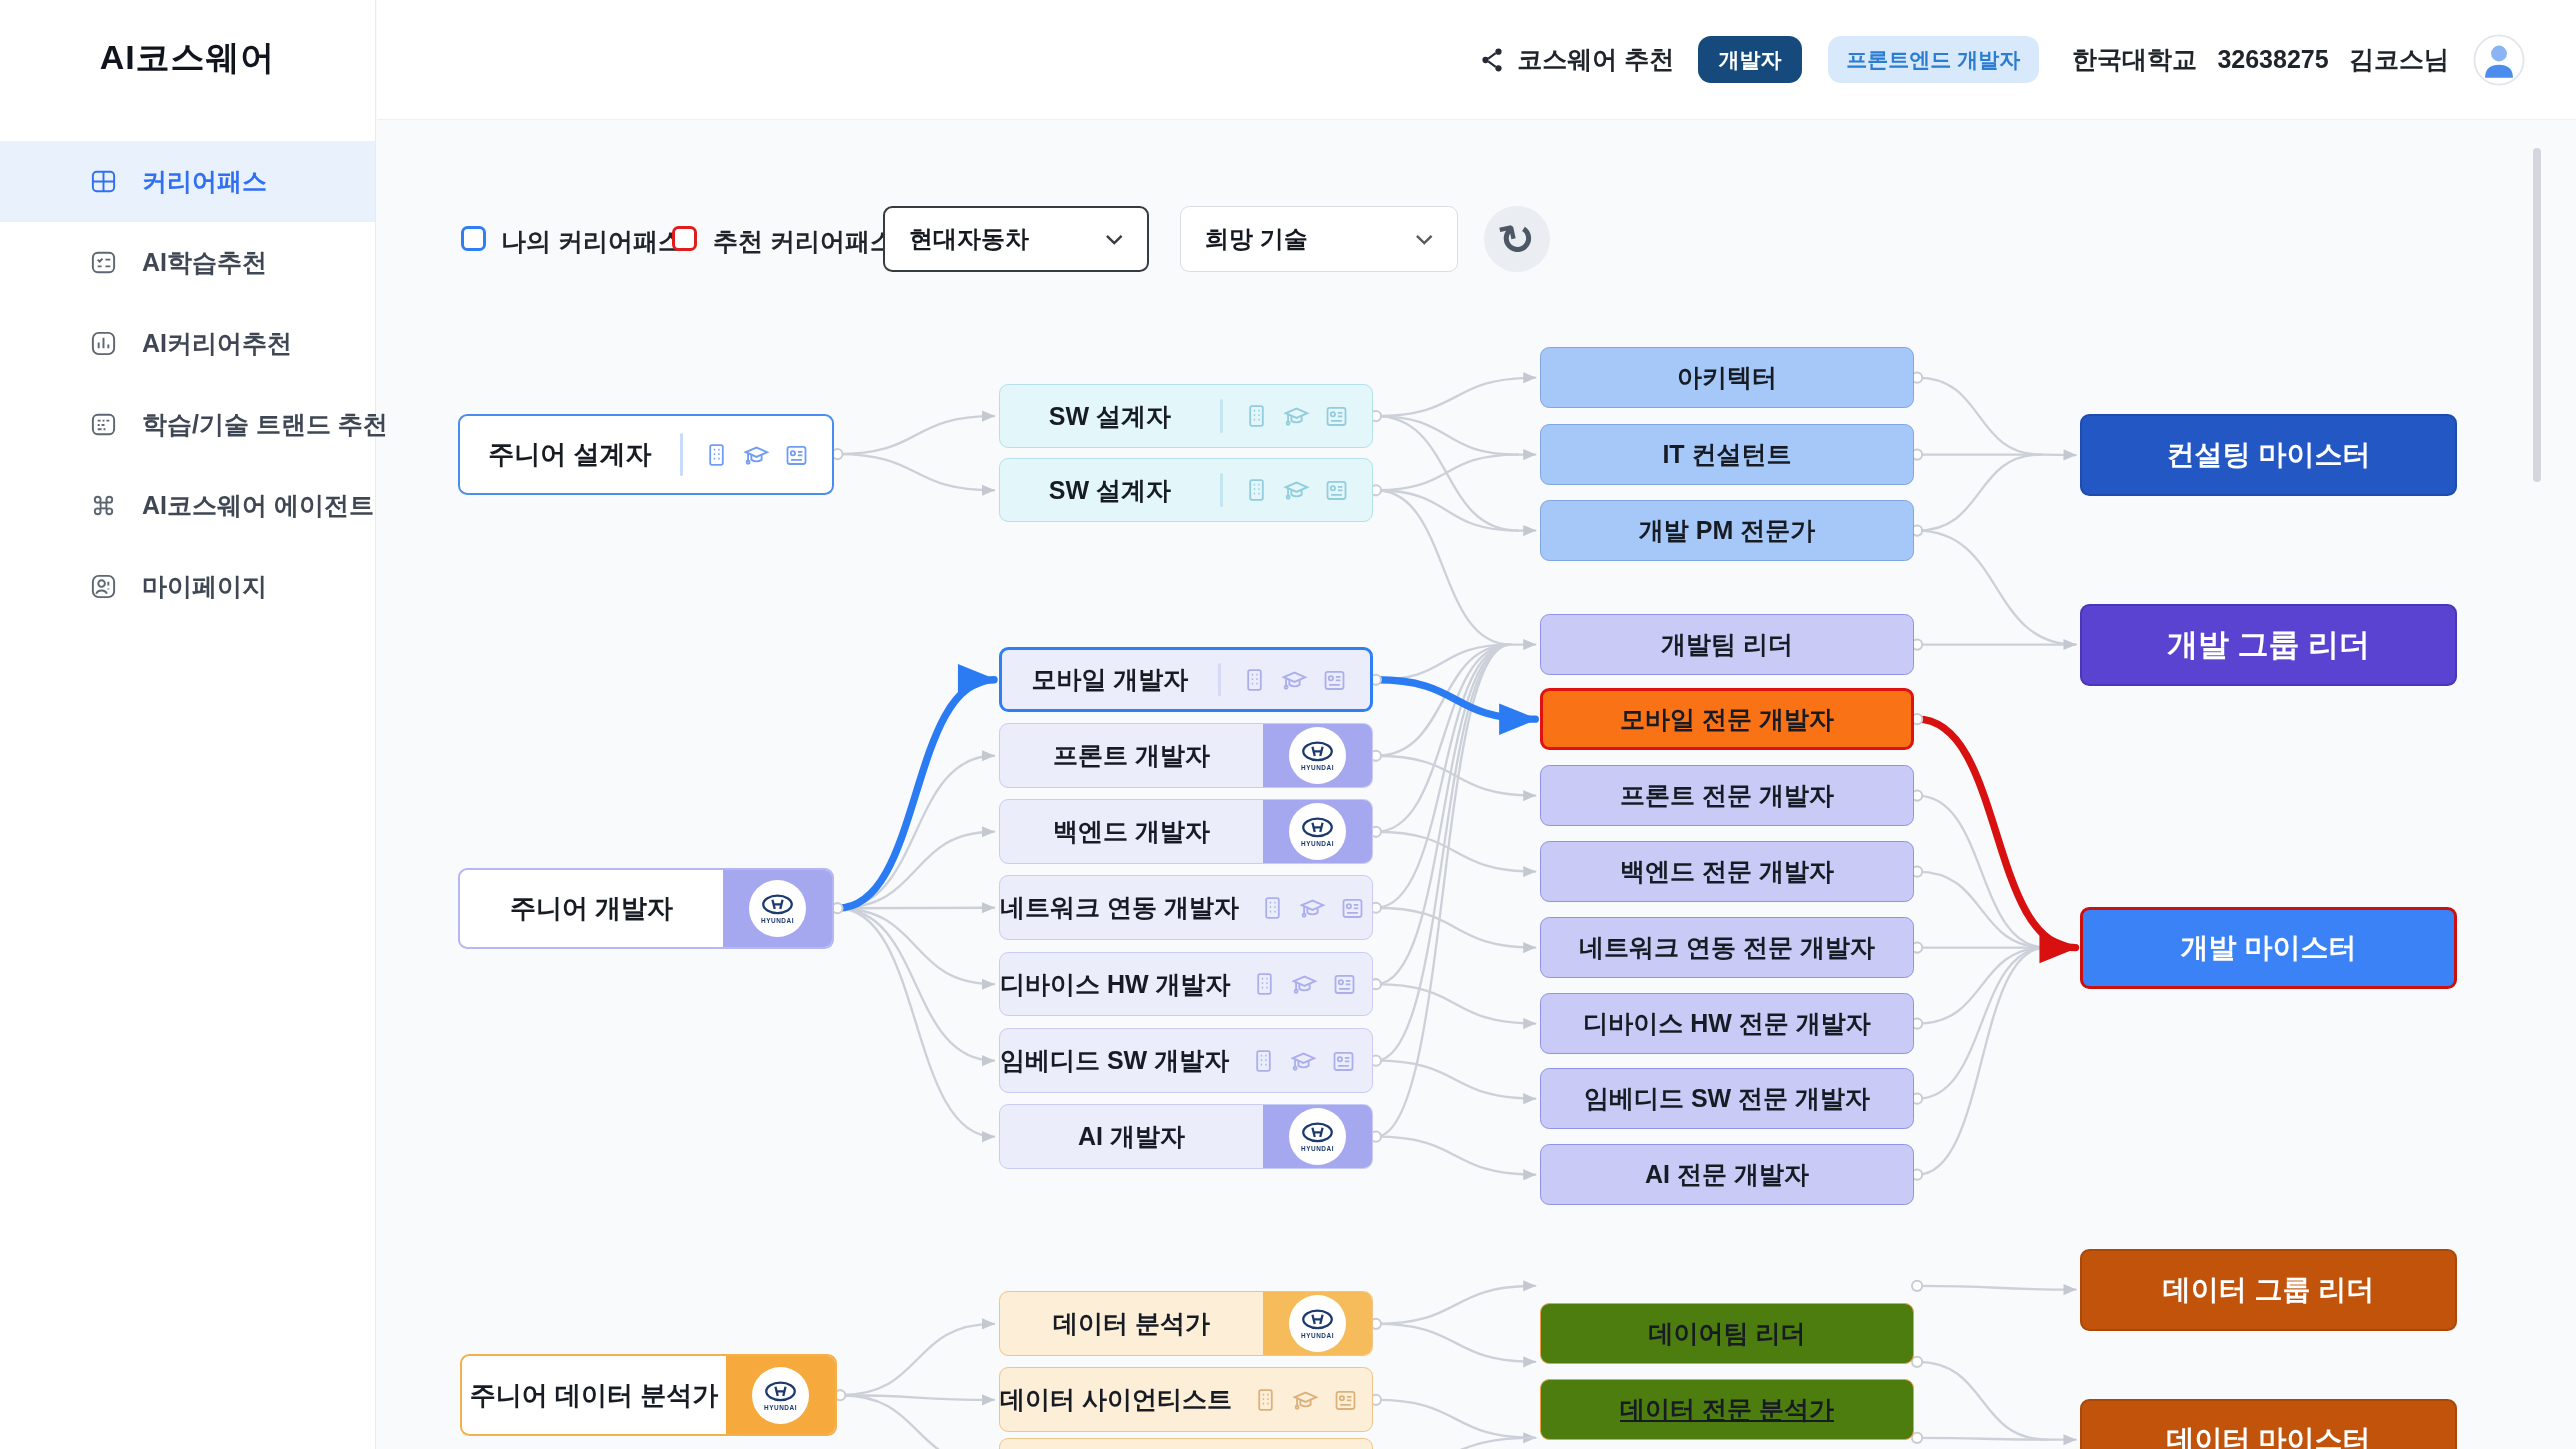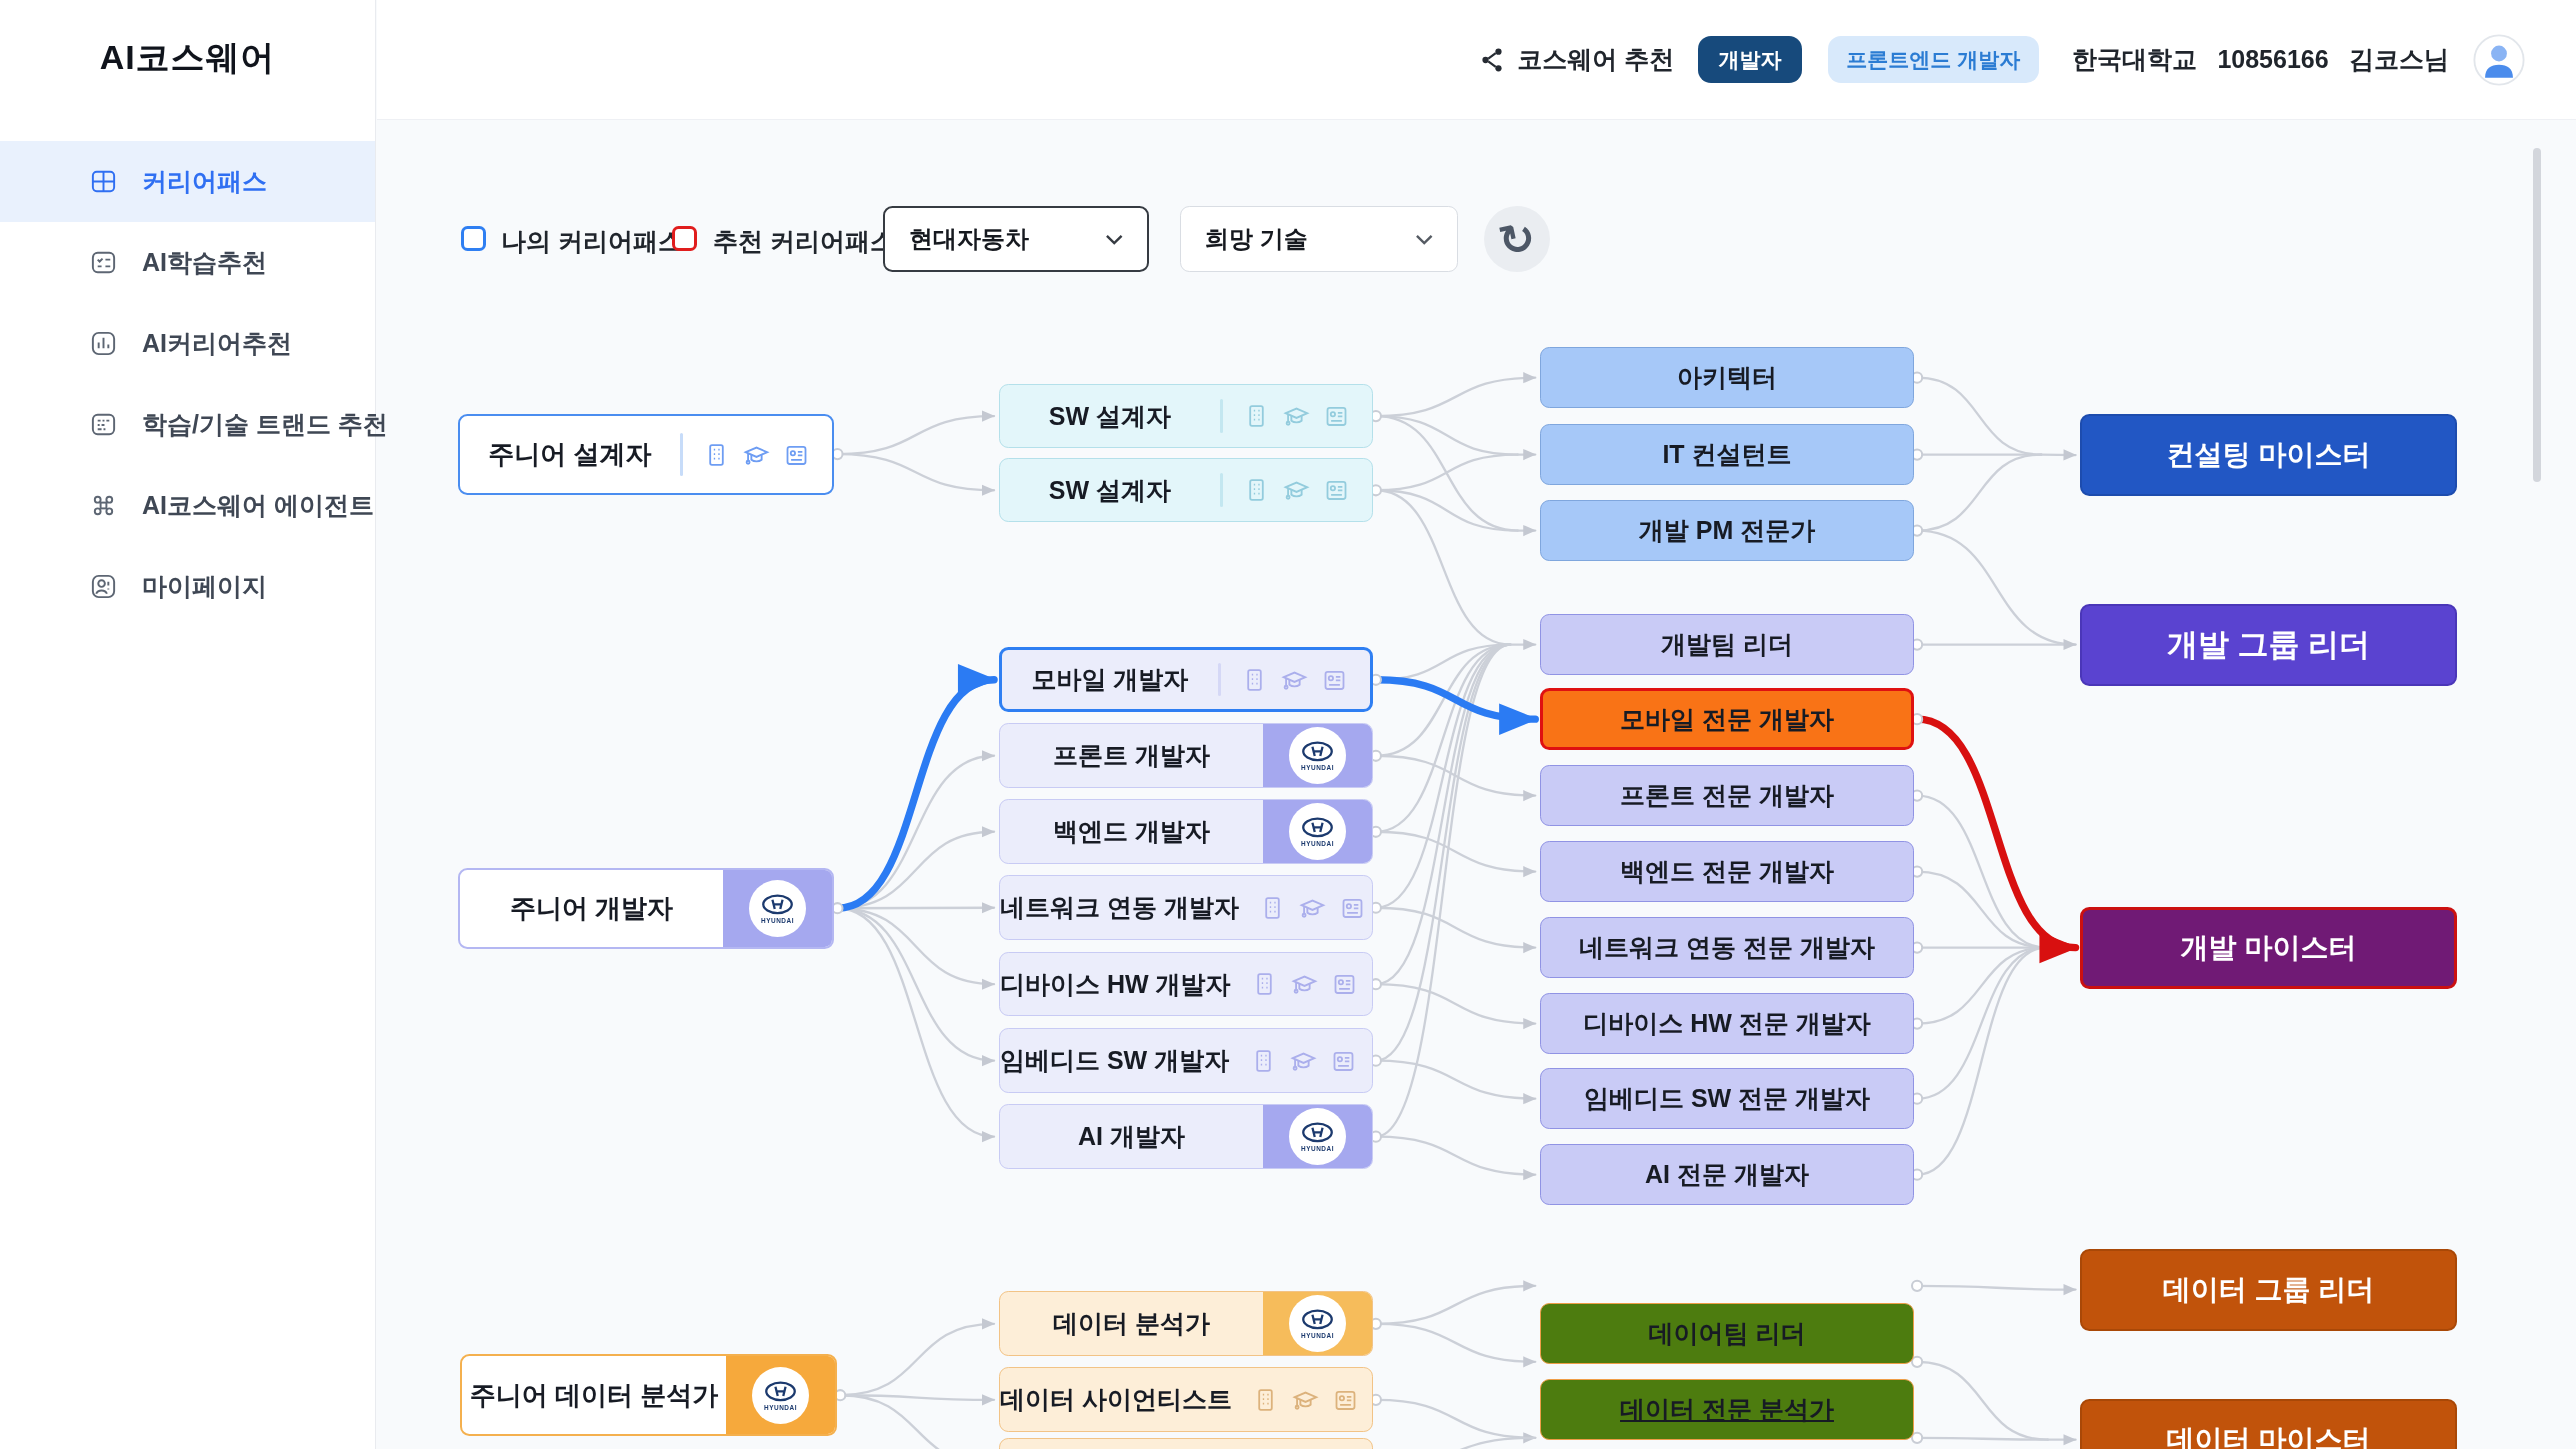--- a/index.html
+++ b/index.html
@@ -88,21 +88,21 @@
   .v-bluemaster{background:#2257c4;border:2.8px solid #1d4cae;color:#fff;} .v-bluemaster .lbl{font-size:28px;}
   .v-jrpurple{border:2.8px solid #b4b7f2;} .v-jrpurple .lbl{font-size:26px;} .v-jrpurple .hy{background:#a5a8ef;}
   .v-lavsel{background:#ebedfb;border:3.7px solid #2f7ff2;}
   .v-lavsel .vdiv{background:#d5d8f6;} .v-lavsel .nicons{color:#abafec;}
   .v-lavhy{background:#ebedfb;border:1.9px solid #c8cbf4;} .v-lavhy .hy{background:#a5a8ef;}
   .v-lavic{background:#ebedfb;border:1.9px solid #c8cbf4;}
   .v-lavic .vdiv{background:#d5d8f6;} .v-lavic .nicons{color:#abafec;}
   .v-purmid{background:#c9cbf6;border:1.9px solid #9093e4;}
   .v-purmidred{background:#f97316;border:3.7px solid #df1111;}
   .v-purmaster{background:#5a43d0;border:2.8px solid #4a36b8;color:#fff;} .v-purmaster .lbl{font-size:31px;}
-  .v-purmasterred{background:#701a75;border:3.7px solid #cb1010;color:#fff;justify-content:center;} .v-purmasterred .lbl{font-size:28px;}
+  .v-purmasterred{background:#3b82f6;border:3.7px solid #cb1010;color:#fff;justify-content:center;} .v-purmasterred .lbl{font-size:28px;}
   .v-jrorange{border:2.8px solid #f4b04e;} .v-jrorange .lbl{font-size:26px;} .v-jrorange .hy{background:#f6a93c;}
   .v-orhy{background:#fdeed8;border:1.9px solid #f2c386;} .v-orhy .hy{background:#f6bc5b;}
   .v-oric{background:#fdeed8;border:1.9px solid #f2c386;}
   .v-oric .vdiv{background:#ecd2ab;} .v-oric .nicons{color:#dcb27c;}
   .v-ormid{background:#4d7c0f;border:1.9px solid #ef9d47;margin-top:48px;}
   .v-ormaster{background:#c1530b;border:2.8px solid #a94807;color:#fff;} .v-ormaster .lbl{font-size:28px;}
   
   .scroll-thumb{
     position:absolute;left:2533px;top:148px;width:8.3px;height:334px;
     background:#d3d6dc;border-radius:4.6px;z-index:6;
@@ -170,21 +170,21 @@
         <circle cx="6" cy="14" r="3.4" fill="#262b33"></circle>
         <circle cx="20" cy="23" r="3.4" fill="#262b33"></circle>
         <path d="M17 6.5 L9 12.5 M9 15.5 L17 21.5" stroke="#262b33" stroke-width="2.4" fill="none"></path>
       </svg>
     <span>코스웨어 추천</span>
   </div>
   <span class="badge-dark">개발자</span>
   <span class="badge-light">프론트엔드 개발자</span>
   <div class="hdr-user">
     <span>한국대학교</span>
-    <span>10856166</span>
+    <span>32638275</span>
     <span>김코스님</span>
   </div>
   <svg width="52" height="52" viewBox="0 0 56 56">
       <circle cx="28" cy="28" r="26.5" fill="#ffffff" stroke="#e2e6eb" stroke-width="2"></circle>
       <circle cx="28" cy="21" r="8.5" fill="#8ab4f4"></circle>
       <path d="M13 47 c0-10 6-14 15-14 s15 4 15 14 z" fill="#4b8cec"></path>
     </svg>
 </header>
 
 <div class="canvas">

